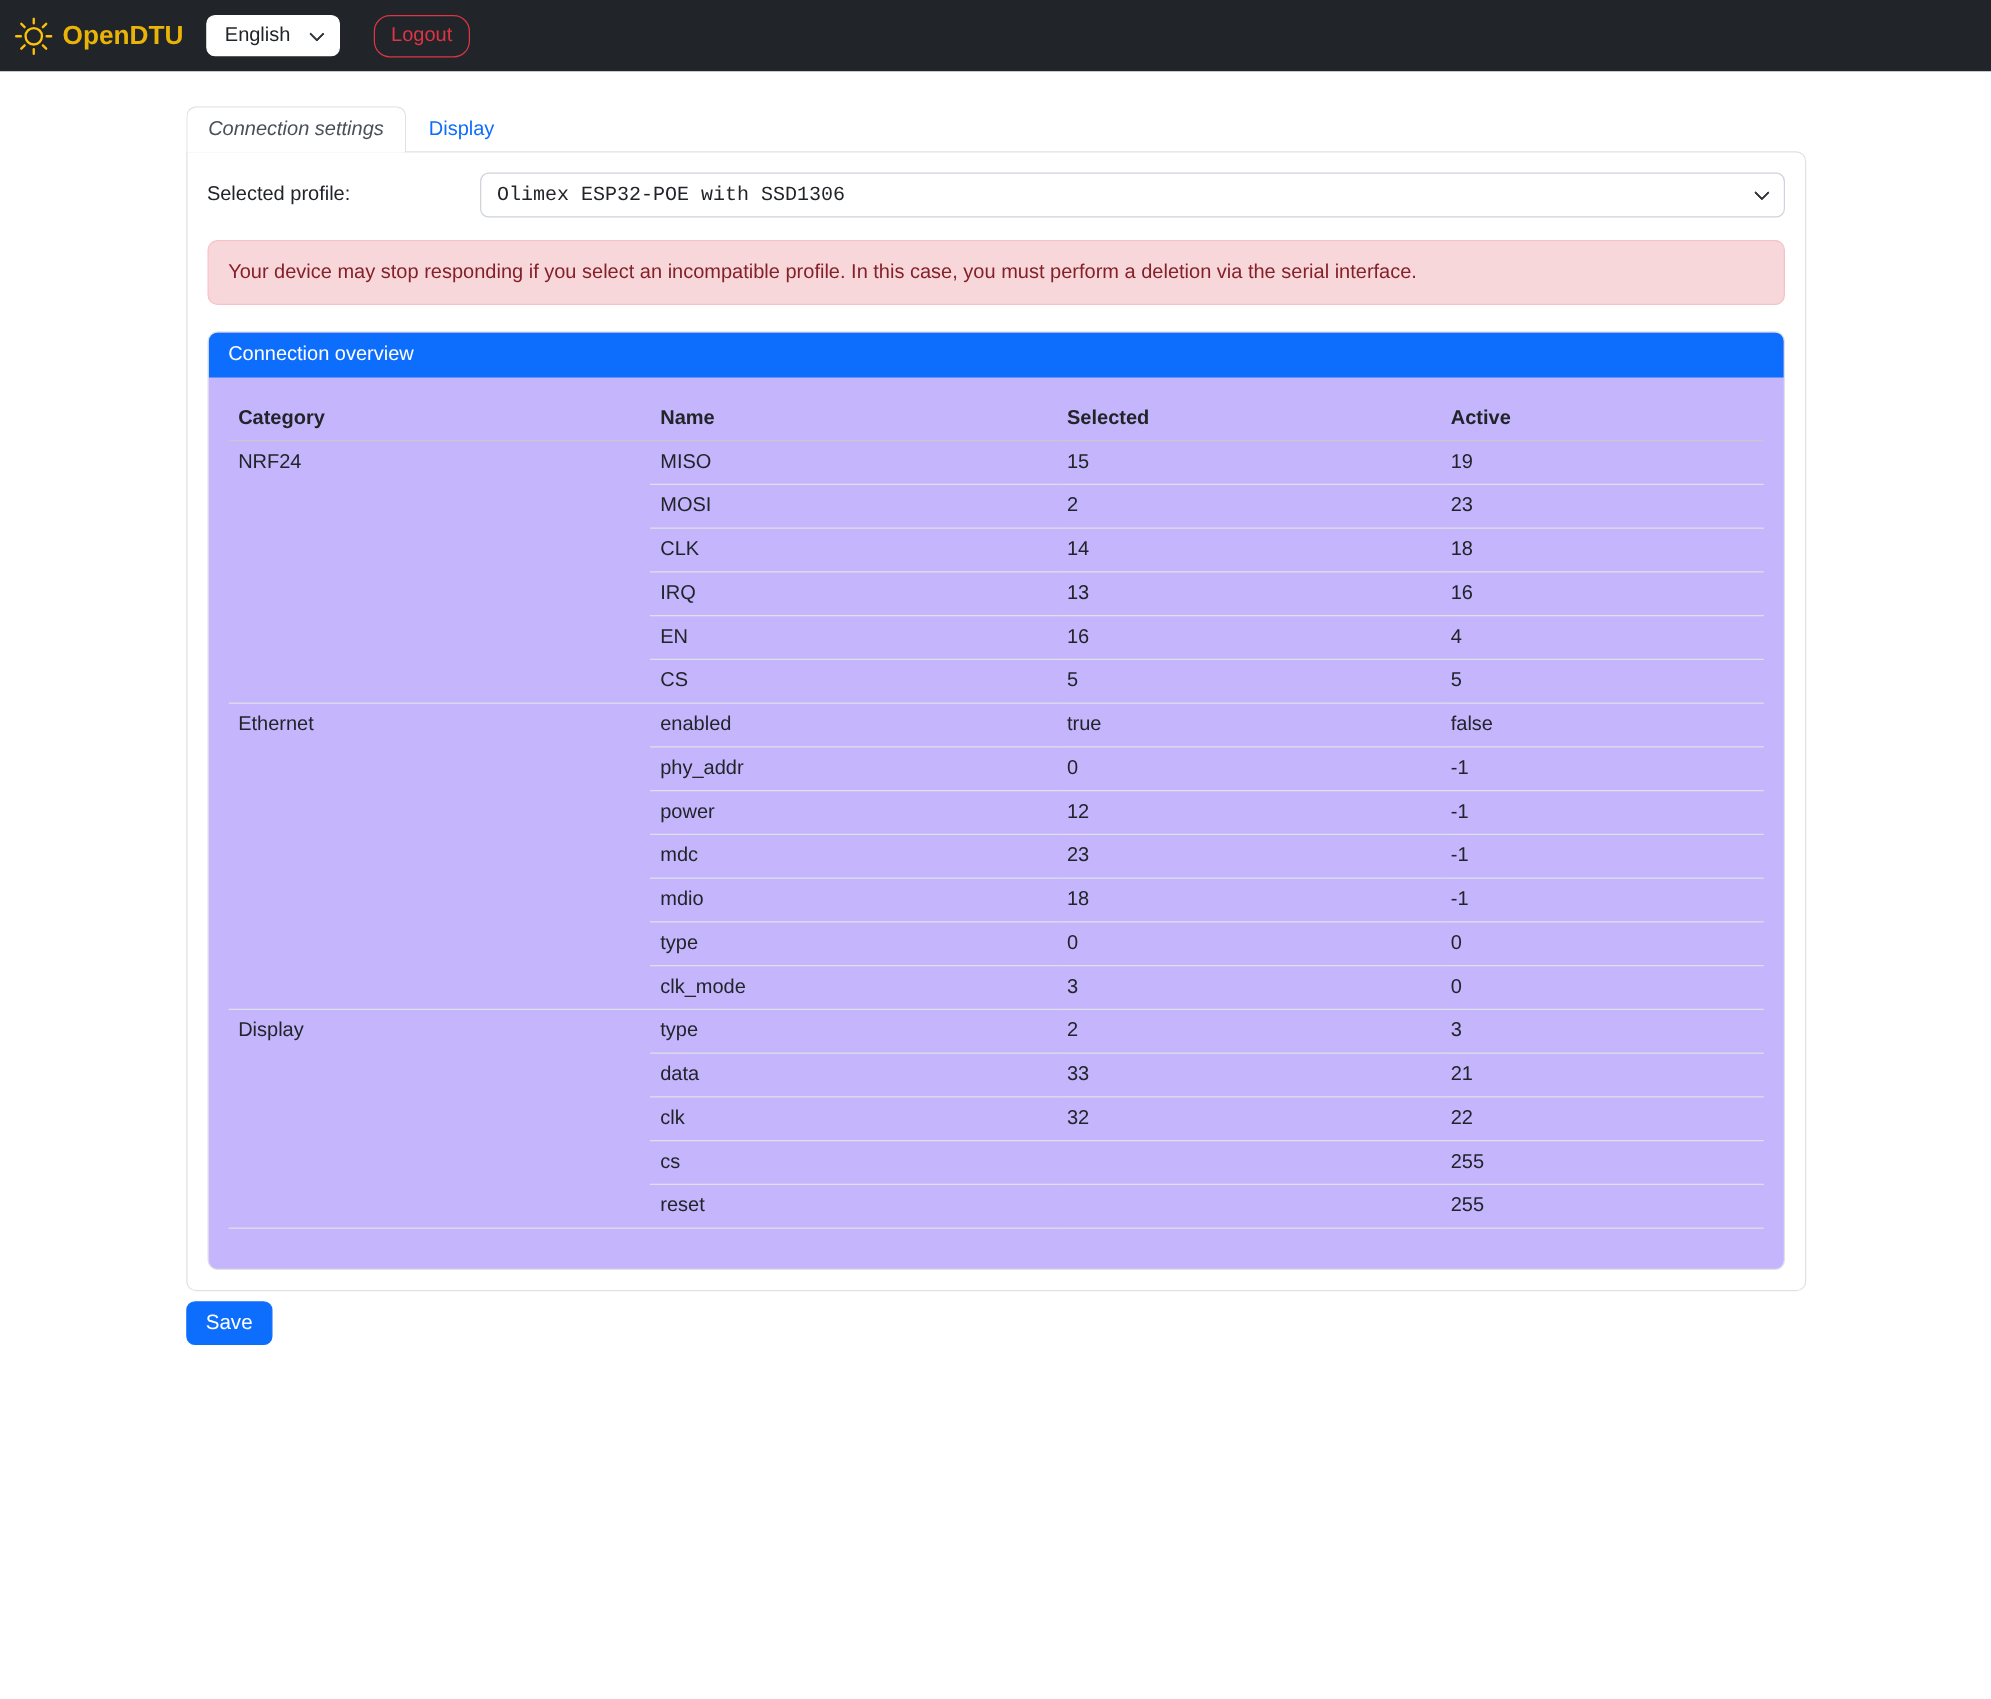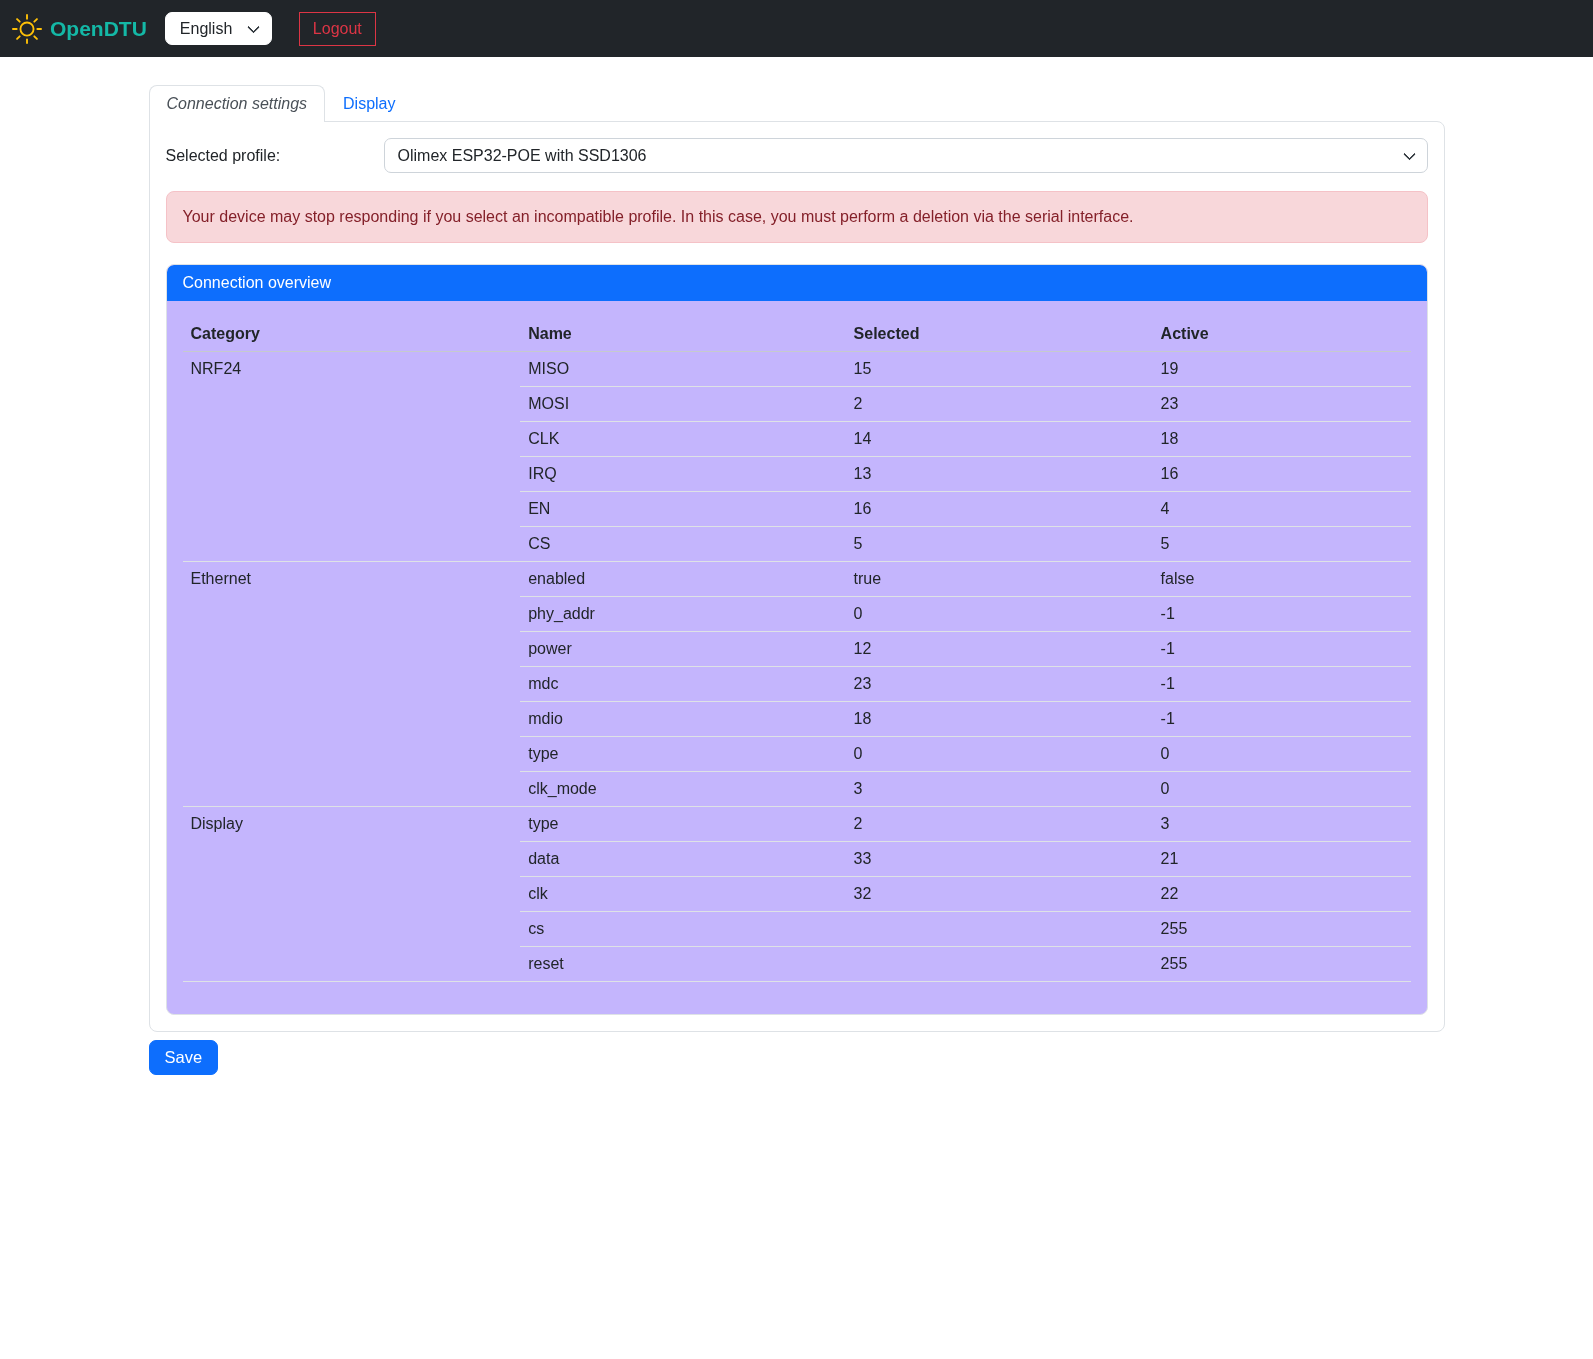--- a/index.html
+++ b/index.html
@@ -12,21 +12,21 @@
   }
 
   
   .navbar {
     height: 57px; background: #212529;
     display: flex; align-items: center;
     padding: 0 12px;
   }
   .brand {
     display: flex; align-items: center; gap: 8px;
-    color: #14b8a6; font-size: 21px; font-weight: 700;
+    color: #eab308; font-size: 21px; font-weight: 700;
     margin-right: 18px; cursor: pointer; text-decoration: none;
   }
   .brand svg { display: block; }
   .nav-links { display: flex; align-items: center; flex: 1; }
   .nav-link {
     color: rgba(255,255,255,0.62); font-size: 16.5px;
     padding: 8px 13px; cursor: pointer; text-decoration: none;
     display: flex; align-items: center; gap: 6px;
   }
   .caret-down {
@@ -46,21 +46,21 @@
   }
   .chev {
     position: absolute; right: 14px; top: 50%;
     width: 9px; height: 9px; pointer-events: none;
     border-right: 2.2px solid #343a40; border-bottom: 2.2px solid #343a40;
     transform: translateY(-70%) rotate(45deg); border-radius: 1px;
   }
   .btn-logout {
     font-family: "Liberation Sans", sans-serif;
     font-size: 16px; color: #dc3545;
-    background: transparent; border: 1px solid #dc3545; border-radius: 0;
+    background: transparent; border: 1px solid #dc3545; border-radius: 13px;
     padding: 7px 13px; cursor: pointer;
   }
 
   
   .container { width: 1296px; margin: 0 auto; padding-top: 17px; }
   .page-title { font-size: 38px; font-weight: 700; color: #1b1f23; letter-spacing: -0.5px; }
 
   
   .tabs { display: flex; margin-top: 11px; position: relative; z-index: 2; }
   .tab {
@@ -81,21 +81,21 @@
     border-radius: 0 8px 8px 8px; padding: 16px;
     position: relative; z-index: 1;
   }
 
   
   .profile-row { display: flex; align-items: center; }
   .profile-label { width: 218px; flex: 0 0 218px; font-size: 16px; color: #212529; }
   .profile-select-wrap { flex: 1; position: relative; }
   select.profile {
     appearance: none; -webkit-appearance: none; width: 100%;
-    font-family: Liberation Sans, sans-serif;
+    font-family: Liberation Mono, monospace;
     font-size: 16px; color: #212529; background: #fff;
     border: 1px solid #ced4da; border-radius: 7px;
     padding: 8px 36px 8px 13px; cursor: pointer; outline: none;
   }
 
   
   .alert {
     margin-top: 18px; background: #f8d7da; color: #842029;
     border: 1px solid #f5c2c7; border-radius: 8px;
     padding: 16px; font-size: 16px;

